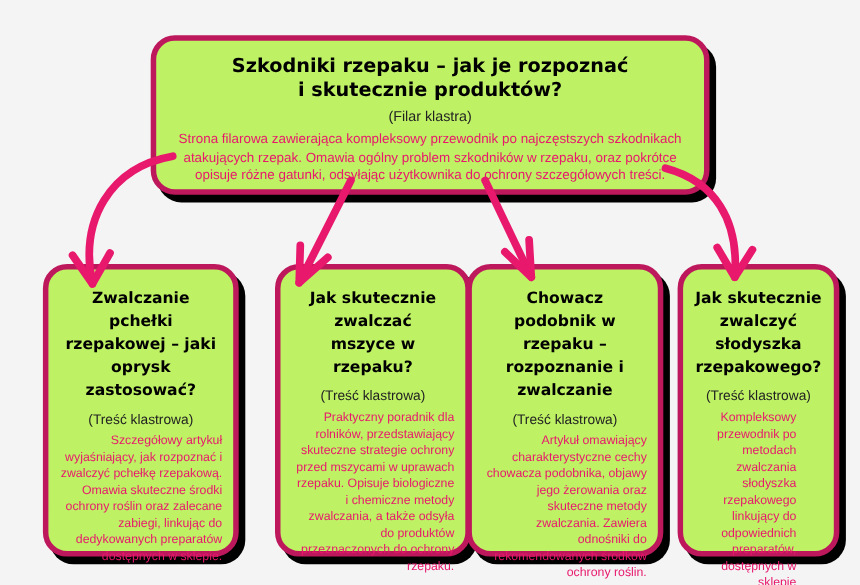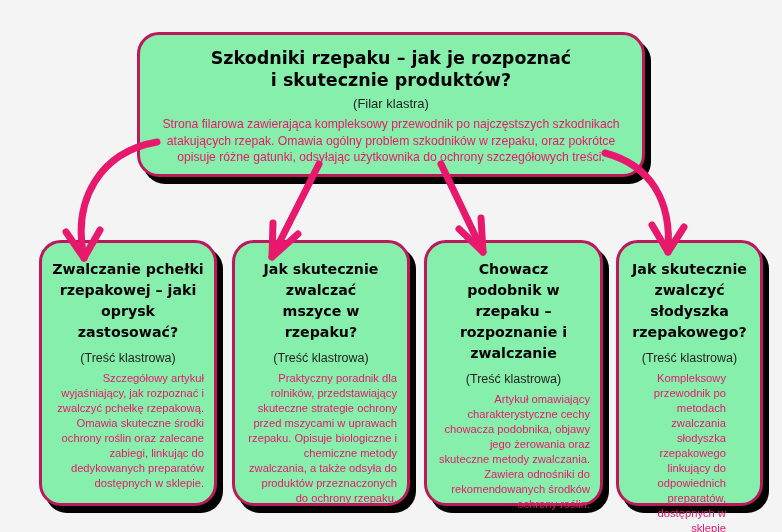--- a/index.html
+++ b/index.html
@@ -5,22 +5,22 @@
   html, body { margin: 0; padding: 0; }
   body {
     width: 782px; height: 532px;
     background: #f4f4f4;
     position: relative;
     overflow: hidden;
     font-family: "Liberation Sans", sans-serif;
   }
   .box {
     position: absolute;
-    background: #86efac;
-    border: 3px solid #be185d;
+    background: #bef264;
+    border: 5px solid #be185d;
     border-radius: 22px;
     box-shadow: 6px 7px 0 0 #000000;
     box-sizing: border-box;
     text-align: center;
   }
   .top-box { left: 137px; top: 32px; width: 508px; height: 145px; padding: 12px 18px 0 18px; }
   .top-title {
     font-family: "DejaVu Sans", sans-serif;
     font-weight: bold;
     font-size: 17.5px;
@@ -47,21 +47,21 @@
     font-weight: bold;
     font-size: 14.2px;
     line-height: 21px;
     color: #000;
     margin: 0;
   }
   .card .subtitle { font-size: 12.5px; margin: 8px 0 6px 0; }
   .card .desc { text-align: right; font-size: 11.2px; line-height: 15px; padding-left: 1px; }
 
   #card-1 { left: 13px; width: 178px; }
-  #card-2 { left: 206px; width: 178px; }
+  #card-2 { left: 224px; width: 178px; }
   #card-3 { left: 398px; width: 179px; }
   #card-4 { left: 590px; width: 147px; }
 
   svg.arrows { position: absolute; left: 0; top: 0; width: 782px; height: 532px; pointer-events: none; }
 </style>
 </head>
 <body>
 
 <div class="box top-box">
   <h1 class="top-title">

